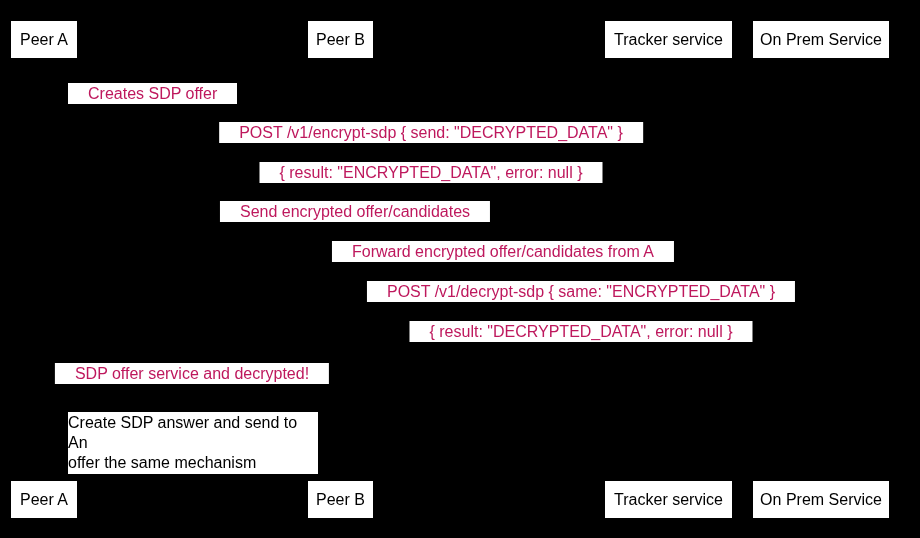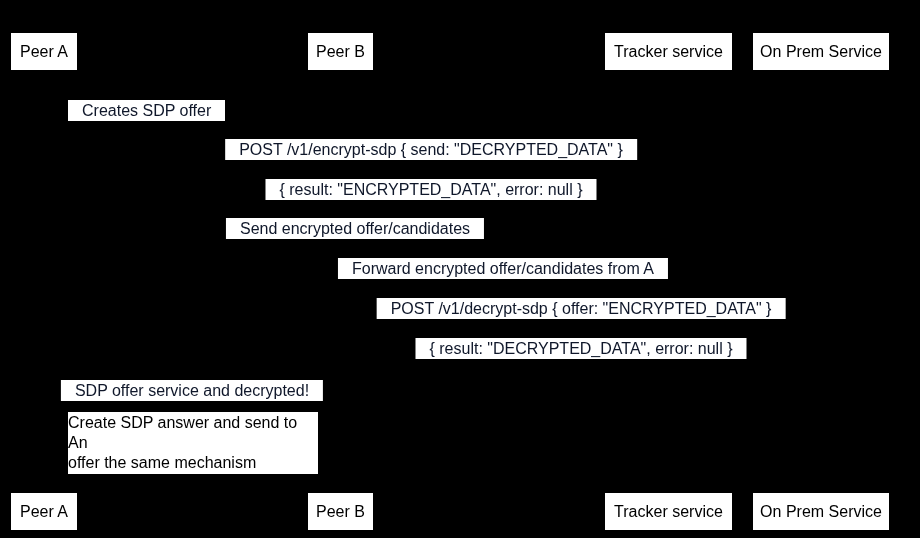--- a/index.html
+++ b/index.html
@@ -20,38 +20,36 @@
     position: absolute;
     height: 37px;
     background: #ffffff;
     color: #000000;
     font-size: 16px;
     display: flex;
     align-items: center;
     justify-content: center;
     white-space: nowrap;
     box-sizing: border-box;
-    margin-top: 12px;
   }
   .lifeline {
     position: absolute;
     top: 58px;
     width: 1px;
     height: 423px;
     background: #000000; 
   }
   .msg-label {
     position: absolute;
     background: #ffffff;
-    color: #0f172a;
+    color: #be185d;
     font-size: 16px;
     line-height: 19px;
-    padding: 1px 14px;
+    padding: 1px 20px;
     white-space: nowrap;
-    margin-top: 17px;
   }
   .msg-label.centered {
     transform: translateX(-50%);
   }
   .note-box {
     position: absolute;
     left: 68px;
     top: 412px;
     width: 250px;
     background: #ffffff;
@@ -74,21 +72,21 @@
   <div class="actor-box" style="left:11px;  top:21px; width:66px">Peer A</div>
   <div class="actor-box" style="left:308px; top:21px; width:65px">Peer B</div>
   <div class="actor-box" style="left:605px; top:21px; width:127px">Tracker service</div>
   <div class="actor-box" style="left:753px; top:21px; width:136px">On Prem Service</div>
 
   <div class="msg-label" style="left:68px;  top:83px">Creates SDP offer</div>
   <div class="msg-label centered" style="left:431px; top:122px">POST /v1/encrypt-sdp { send: "DECRYPTED_DATA" }</div>
   <div class="msg-label centered" style="left:431px; top:162px">{ result: "ENCRYPTED_DATA", error: null }</div>
   <div class="msg-label centered" style="left:503px; top:241px">Forward encrypted offer/candidates from A</div>
   <div class="msg-label centered" style="left:355px; top:201px">Send encrypted offer/candidates</div>
-  <div class="msg-label centered" style="left:581px; top:281px">POST /v1/decrypt-sdp { offer: "ENCRYPTED_DATA" }</div>
+  <div class="msg-label centered" style="left:581px; top:281px">POST /v1/decrypt-sdp { same: "ENCRYPTED_DATA" }</div>
   <div class="msg-label centered" style="left:581px; top:321px">{ result: "DECRYPTED_DATA", error: null }</div>
   <div class="msg-label centered" style="left:192px; top:363px">SDP offer service and decrypted!</div>
 
   <div class="note-box">
     <div>Create SDP answer and send to An</div>
     <div>offer the same mechanism</div>
   </div>
 
   <div class="actor-box" style="left:11px;  top:481px; width:66px">Peer A</div>
   <div class="actor-box" style="left:308px; top:481px; width:65px">Peer B</div>

